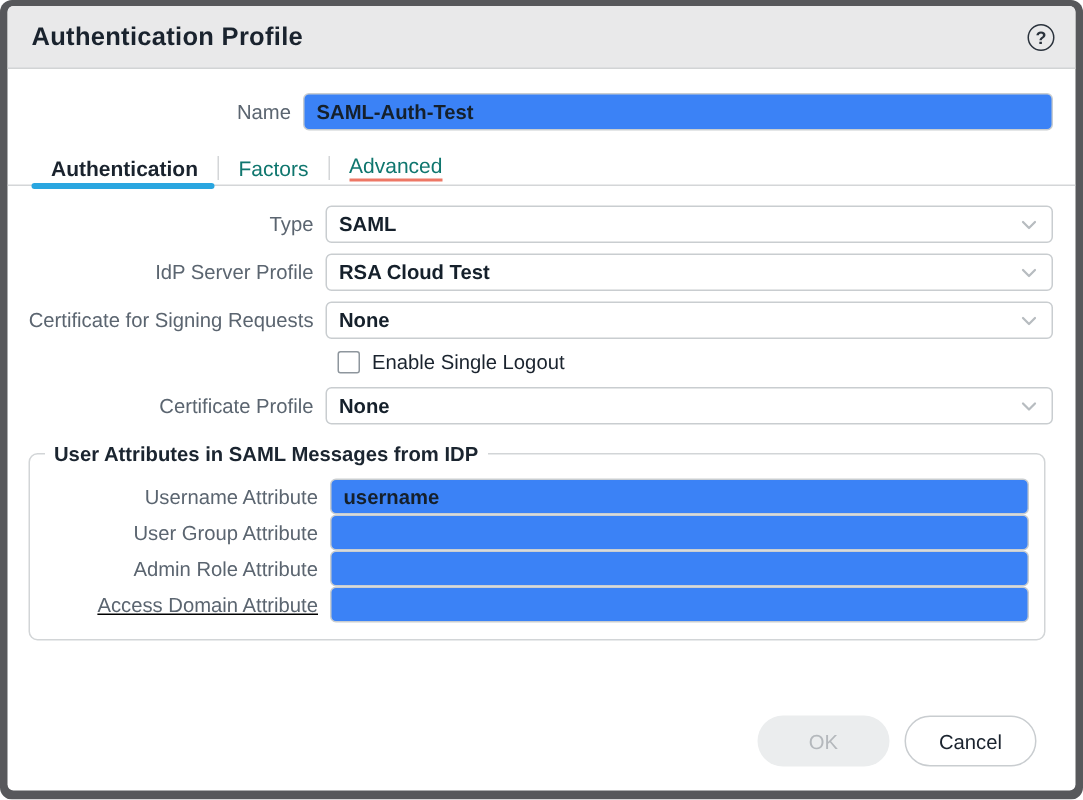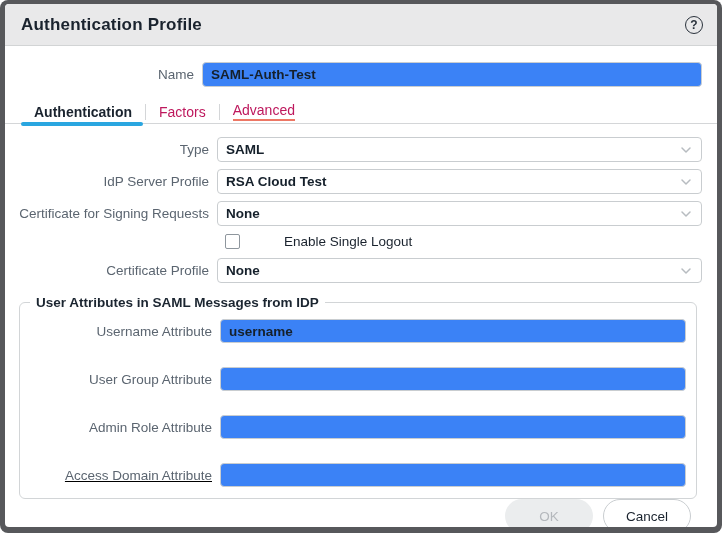--- a/index.html
+++ b/index.html
@@ -52,21 +52,21 @@
     border: 1px solid #c9cdd0; border-radius: 4px;
     font-family: "Liberation Sans", sans-serif;
     font-size: 13.5px; font-weight: 600; color: #15202b;
     padding: 0 8px; margin-right: 3px;
     outline: none; background: #3b82f6;
   }
 
   
   .tabs { margin-top: 12px; display: flex; align-items: center; height: 25px; position: relative; padding-left: 4px; }
   .tabs-rule { position: absolute; left: -12px; right: -12px; bottom: 0; height: 1px; background: #d4d6d8; }
-  .tab { position: relative; padding: 0 13px; height: 100%; display: flex; align-items: center; font-size: 14px; color: #be185d; cursor: pointer; }
+  .tab { position: relative; padding: 0 13px; height: 100%; display: flex; align-items: center; font-size: 14px; color: #0f766e; cursor: pointer; }
   .tab.active { font-weight: 700; color: #1a232e; }
   .tab.active::after {
     content: ""; position: absolute; left: 0; right: 2px; bottom: -2px;
     height: 4px; border-radius: 2px; background: #2aa6e0; z-index: 1;
   }
   .tab.error .tab-text { border-bottom: 2px solid #ed7765; padding-bottom: 1px; }
   .tab-sep { width: 1px; height: 16px; background: #d4d6d8; }
 
   
   .form { margin-top: 13px; display: flex; flex-direction: column; }
@@ -77,39 +77,39 @@
     border: 1px solid #c9cdd0; border-radius: 4px;
     display: flex; align-items: center;
     padding: 0 8px; margin-right: 3px;
     font-size: 13.5px; font-weight: 600; color: #15202b;
     background: #fff; cursor: pointer;
   }
   .chev { margin-left: auto; display: flex; align-items: center; }
 
   .helper { margin: -3px 0 7px 208px; font-size: 12px; color: #a2a9b0; }
 
-  .check-row { margin: 1px 0 9px 208px; display: flex; align-items: center; cursor: pointer; gap: 36px; }
+  .check-row { margin: 1px 0 9px 208px; display: flex; align-items: center; cursor: pointer; }
   .checkbox {
     width: 15px; height: 15px;
     border: 1.5px solid #8e969d; border-radius: 2px;
     background: #fff; margin-right: 8px; flex: 0 0 auto;
   }
   .check-label { font-size: 13.5px; color: #1a232e; }
 
   
   fieldset.attr-group {
     margin: 5px 8px 0 2px;
     border: 1px solid #d2d5d7; border-radius: 6px;
     padding: 9px 10px 7px 0;
   }
   fieldset.attr-group legend {
     font-size: 13.5px; font-weight: 700; color: #1b2530;
     padding: 0 6px; margin-left: 10px;
   }
-  fieldset .frow { margin-bottom: 24px; }
+  fieldset .frow { margin-bottom: 0; }
   fieldset .frow:last-child { margin-bottom: 4px; text-decoration: underline; }
   fieldset .frow .lbl { flex: 0 0 200px; }
   fieldset input.text { margin-right: 0; height: 24px; }
 
   
   .footer { margin-top: auto; display: flex; justify-content: flex-end; gap: 10px; padding: 0 14px 16px; }
   .btn {
     min-width: 88px; height: 34px; border-radius: 17px;
     font-family: "Liberation Sans", sans-serif; font-size: 13.5px;
     display: flex; align-items: center; justify-content: center;

